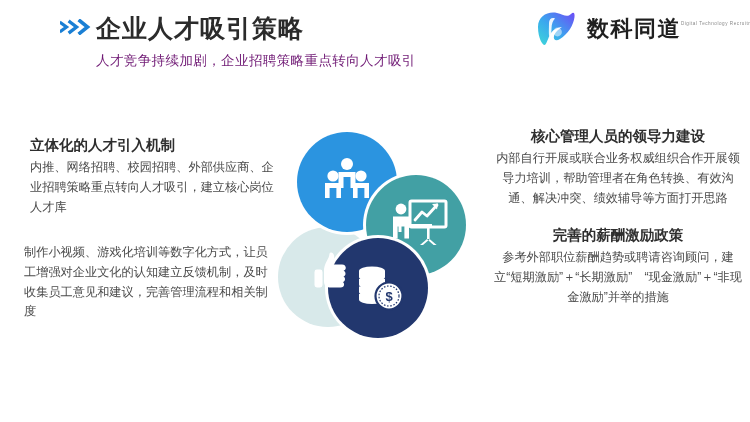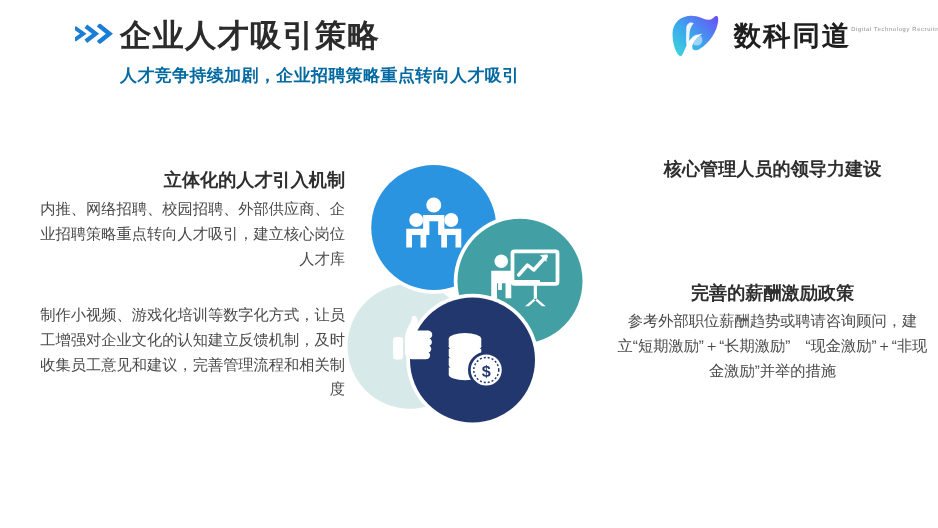--- a/index.html
+++ b/index.html
@@ -37,23 +37,23 @@
     font-size: 25px;
     font-weight: bold;
     letter-spacing: 1px;
     color: #2b2b2b;
     white-space: nowrap;
   }
   #page-subtitle {
     position: absolute;
     left: 56px; top: 52px;
     font-size: 13.5px;
-    font-weight: bold;
+    font-weight: normal;
     letter-spacing: 0.4px;
-    color: #0369a1;
+    color: #701a75;
     white-space: nowrap;
   }
 
   
   #logo-block {
     position: absolute;
     right: 6px; top: 7px;
     display: flex;
     align-items: center;
     gap: 7px;
@@ -98,21 +98,21 @@
     line-height: 1.4;
     margin-bottom: 3px;
     white-space: nowrap;
   }
   .block-body {
     font-size: 12.2px;
     line-height: 1.62;
     color: #4a4a4a;
   }
 
-  .align-right { text-align: right; }
+  .align-right { }
   .align-left  { text-align: center; }
 
   #block-1 { left: 30px;  top: 135px; width: 246px; }
   #block-2 { left: 24px;  top: 243px; width: 252px; }
   #block-3 { left: 494px; top: 126px; width: 248px; }
   #block-4 { left: 494px; top: 225px; width: 248px; }
 </style>
 </head>
 <body>
 
@@ -228,18 +228,19 @@
   <div class="block-title">立体化的人才引入机制</div>
   <div class="block-body">内推、网络招聘、校园招聘、外部供应商、企业招聘策略重点转向人才吸引，建立核心岗位人才库</div>
 </div>
 
 <div class="block align-right" id="block-2">
   <div class="block-body">制作小视频、游戏化培训等数字化方式，让员工增强对企业文化的认知建立反馈机制，及时收集员工意见和建议，完善管理流程和相关制度</div>
 </div>
 
 <div class="block align-left" id="block-3">
   <div class="block-title">核心管理人员的领导力建设</div>
+  <div class="block-body">内部自行开展或联合业务权威组织合作开展领导力培训，帮助管理者在角色转换、有效沟通、解决冲突、绩效辅导等方面打开思路</div>
 </div>
 
 <div class="block align-left" id="block-4">
   <div class="block-title">完善的薪酬激励政策</div>
   <div class="block-body">参考外部职位薪酬趋势或聘请咨询顾问，建立“短期激励”＋“长期激励”　“现金激励”＋“非现金激励”并举的措施</div>
 </div>
 
 </body></html>

